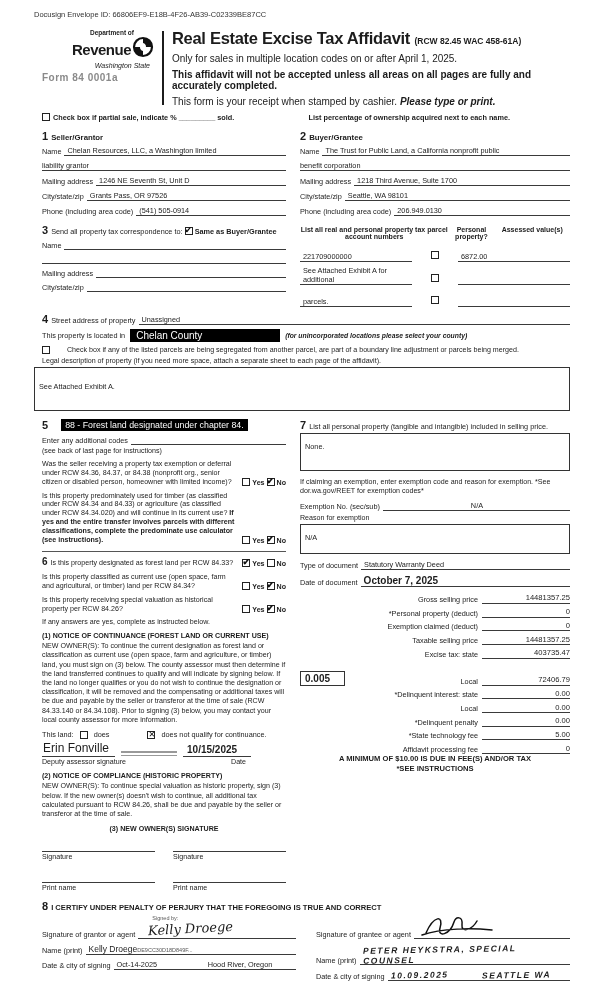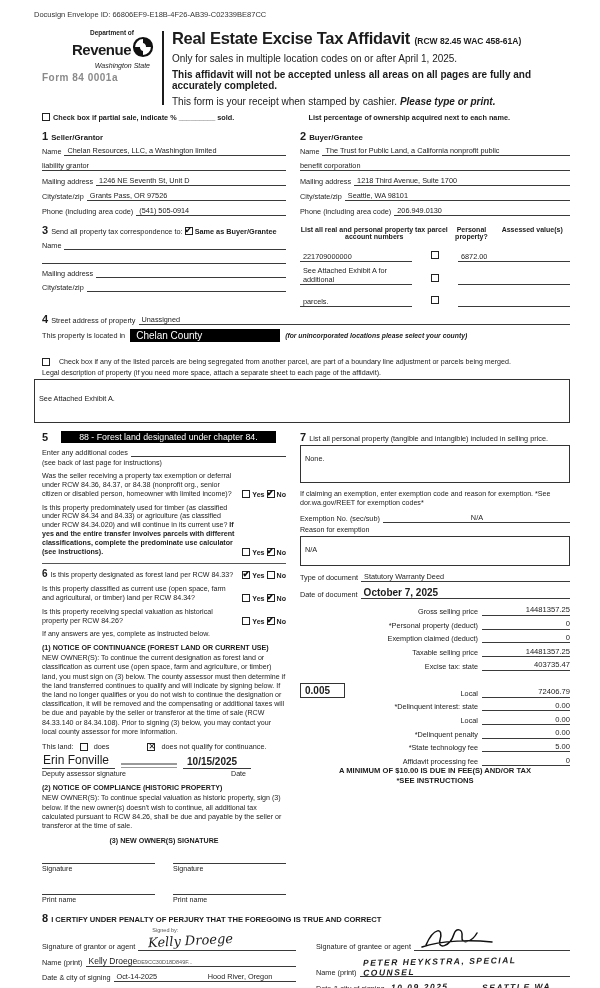--- a/index.html
+++ b/index.html
@@ -33,21 +33,21 @@
   .val{flex:1;border-bottom:1px solid #3a3a3a;min-height:9px;padding:0 2px 0 3px;font-size:7.3px;}
   .secnum{font-size:11px;font-weight:bold;margin-right:3px;}
   .sec-title{font-size:7.8px;font-weight:bold;}
   .two-col{display:flex;gap:14px;}
   .colL{width:252px;flex:none;padding-left:8px;}
   .colR{flex:1;}
   
   .pt-head{display:flex;font-size:7px;font-weight:bold;text-align:center;margin-top:2px;}
   .pt-row{display:flex;align-items:flex-end;margin-top:4px;}
   .pt-c1{width:55%;}.pt-c2{width:17%;text-align:center;}.pt-c3{width:28%;}
-  .hl{background:#000;color:#fff;padding:1px 18px;}
+  .hl{background:#000;color:#fff;padding:1px 4px;}
   .county-box{display:inline-block;background:#000;color:#fff;font-size:10px;padding:1px 6px;min-width:150px;}
   .note-i{font-size:6.8px;font-style:italic;font-weight:bold;}
   .legal-box{border:1.2px solid #333;height:44px;margin-top:2px;padding:14px 4px 0 4px;font-size:7.3px;}
   .qrow{display:flex;align-items:flex-end;gap:4px;margin-top:5px;}
   .qtext{flex:1;font-size:7.1px;line-height:1.25;}
   .yn{flex:none;white-space:nowrap;font-size:7.1px;font-weight:bold;}
   .para{font-size:7.1px;line-height:1.3;margin-top:4px;}
   .sig-stamp{display:inline-block;width:56px;height:8px;border-bottom:0;position:relative;}
   .sig-stamp i{display:block;height:1.5px;background:#999;margin-top:2px;}
   .cursive{font-family:"DejaVu Serif",serif;font-style:italic;font-size:13px;transform:rotate(-3deg);display:inline-block;}
@@ -200,21 +200,21 @@
     <div class="fline" style="margin-top:0;">
         <span class="secnum">4</span>
       <span class="lbl">Street address of property</span>
       <span class="val">Unassigned</span>
       </div>
     <div style="font-size:7.3px;margin-top:4px;display:flex;align-items:center;gap:5px;">
       <span>This property is located in</span>
       <span class="county-box">Chelan County</span>
       <span class="note-i">(for unincorporated locations please select your county)</span>
     </div>
-    <div style="font-size:7.1px;margin-top:16px;display:flex;gap:9px;align-items:flex-start;">
+    <div style="font-size:7.1px;margin-top:4px;display:flex;gap:17px;align-items:flex-start;">
       <span class="cb" data-state="unchecked"></span>
       <span>Check box if any of the listed parcels are being segregated from another parcel, are part of a boundary line adjustment or parcels being merged.</span>
     </div>
     <div style="font-size:7.1px;margin-top:3px;">Legal description of property (if you need more space, attach a separate sheet to each page of the affidavit).</div>
     <div class="legal-box" style="margin-left:-8px;">See Attached Exhibit A.</div>
   </div>
 
   <div class="two-col" style="margin-top:8px;">
 
     <div class="colL">

